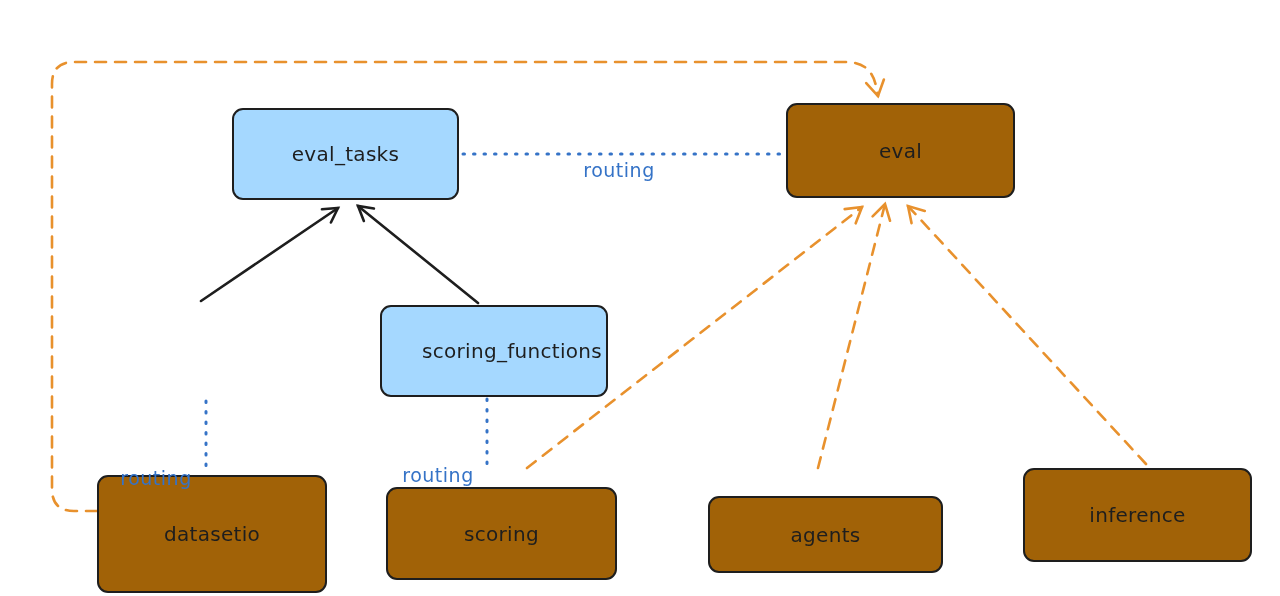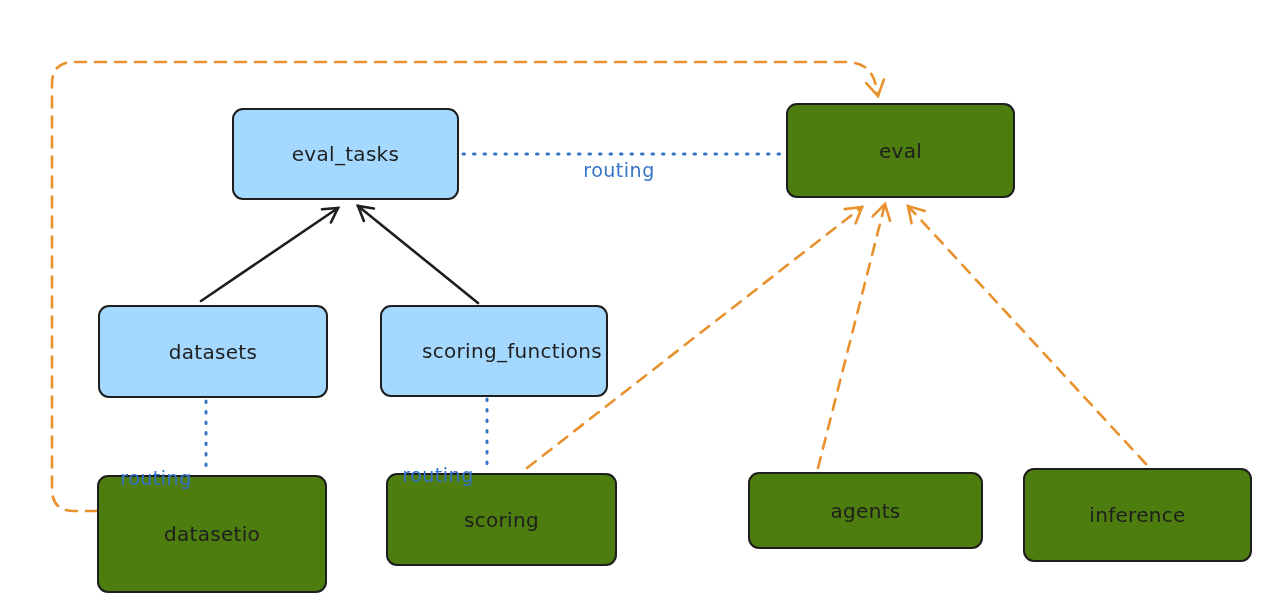--- a/index.html
+++ b/index.html
@@ -26,38 +26,38 @@
     border: 2.5px solid #1e1e1e;
     border-radius: 11px;
     display: flex;
     align-items: center;
     justify-content: center;
     font-size: 20px;
     color: #1e1e1e;
     letter-spacing: 0.3px;
   }
   .node-blue  { background: #a5d8ff; }
-  .node-green { background: #4d7c0f; }
+  .node-green { background: #a16207; }
   .edge-label {
     position: absolute;
     color: #3573c7;
     font-size: 19px;
     letter-spacing: 0.5px;
     text-align: center;
     white-space: nowrap;
     margin-top: 45px;
   }
   
   #n-eval-tasks        { left: 232px;  top: 108px; width: 227px; height: 92px; }
   #n-eval              { left: 786px;  top: 103px; width: 229px; height: 95px; }
   #n-datasets          { left: 98px;   top: 305px; width: 230px; height: 93px; }
   #n-scoring-functions { left: 380px;  top: 305px; width: 228px; height: 92px; padding-left: 36px; }
   #n-datasetio         { left: 97px;   top: 475px; width: 230px; height: 118px; }
-  #n-scoring           { left: 386px;  top: 473px; width: 231px; height: 93px; }
-  #n-agents            { left: 708px;  top: 472px; width: 235px; height: 77px; margin-left: 40px; }
+  #n-scoring           { left: 386px;  top: 487px; width: 231px; height: 93px; }
+  #n-agents            { left: 708px;  top: 496px; width: 235px; height: 77px; }
   #n-inference         { left: 1023px; top: 468px; width: 229px; height: 94px; }
   
   #lbl-routing-top      { left: 576px; top: 114px; width: 86px; }
   #lbl-routing-datasets { left: 114px; top: 422px; width: 84px; }
   #lbl-routing-scoring  { left: 396px; top: 419px; width: 84px; }
 </style>
 </head>
 <body>
 
 <div class="canvas">
@@ -84,23 +84,20 @@
     <path d="M818 468 L885 204" fill="none" stroke-width="2.6" stroke-dasharray="11 9" stroke-linecap="round" marker-end="url(#ah-orange)" stroke="#e8912d"></path>
     <path d="M1146 464 L908 206" fill="none" stroke-width="2.6" stroke-dasharray="11 9" stroke-linecap="round" marker-end="url(#ah-orange)" stroke="#e8912d"></path>
   </svg>
 
   <div id="n-eval-tasks" class="node node-blue">
     <span>eval_tasks</span>
   </div>
   <div id="n-eval" class="node node-green">
     <span>eval</span>
   </div>
-  <div id="n-datasets" class="node node-blue">
-    <span>datasets</span>
-  </div>
   <div id="n-scoring-functions" class="node node-blue">
     <span>scoring_functions</span>
   </div>
   <div id="n-datasetio" class="node node-green">
     <span>datasetio</span>
   </div>
   <div id="n-scoring" class="node node-green">
     <span>scoring</span>
   </div>
   <div id="n-agents" class="node node-green">

